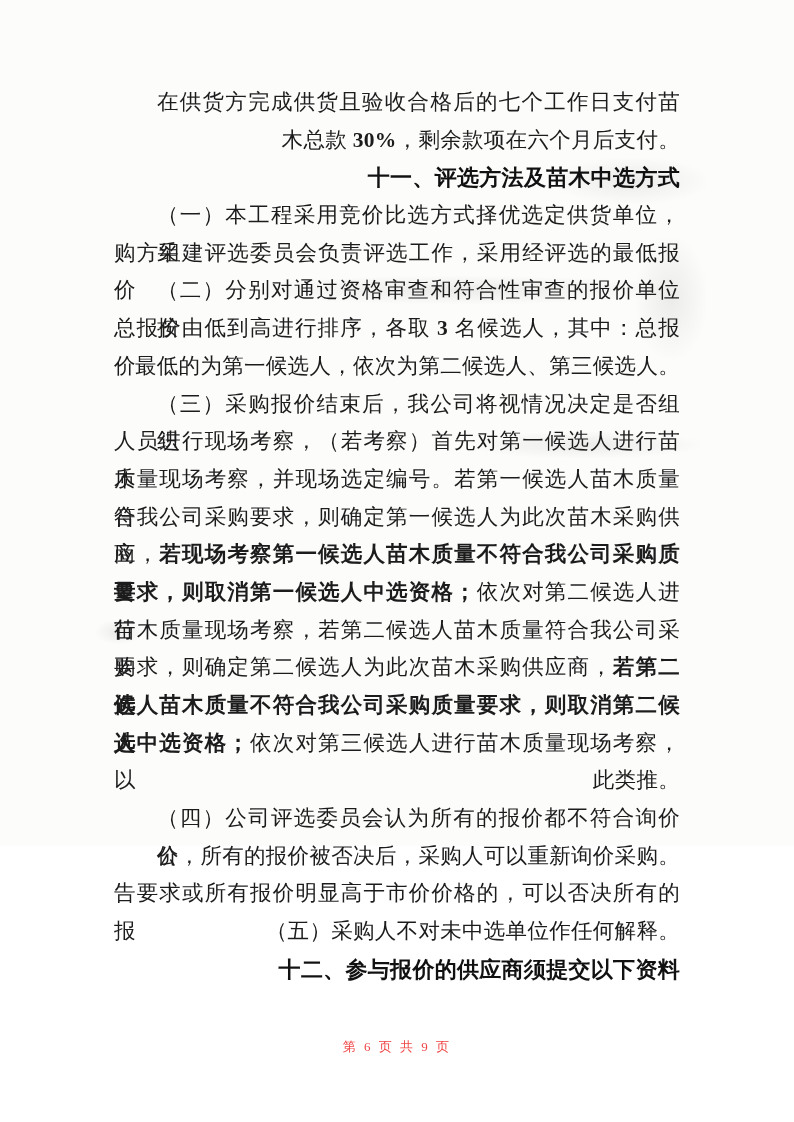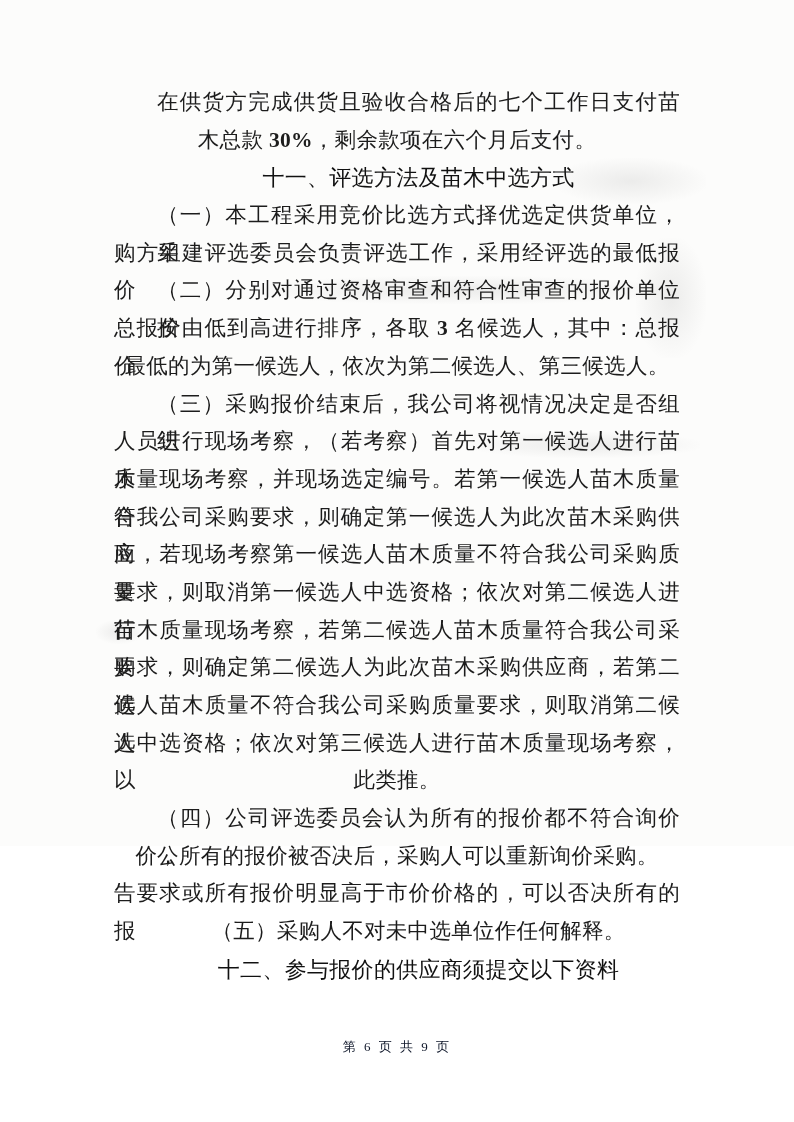--- a/index.html
+++ b/index.html
@@ -36,51 +36,51 @@
     position: absolute;
     left: 114px;
     top: 84px;
     width: 566px;
     color: #1c1c1c;
   }
   .line {
     height: 37.7px;
     line-height: 37.7px;
     font-size: 21.5px;
-    text-align: center;
+    text-align: right;
     white-space: nowrap;
     letter-spacing: 0.3px;
   }
   .line.j {
     white-space: normal;
     text-align: justify;
     text-align-last: justify;
     text-justify: inter-character;
   }
   .line.ind { padding-left: 43px; }
   .line.heading {
     font-family: "Liberation Sans", "DejaVu Sans", sans-serif;
     font-weight: 700;
     font-size: 22px;
     color: #111111;
   }
-  .b { font-weight: 400; }
+  .b { font-weight: 700; }
   .num {
     font-family: "Liberation Serif", "DejaVu Serif", serif;
     font-weight: 700;
   }
   .footer {
     position: absolute;
     left: 0;
     top: 1038px;
     width: 794px;
     text-align: center;
     font-size: 13px;
     letter-spacing: 2.5px;
-    color: #0f172a;
+    color: #ef4444;
     font-family: "Liberation Serif", "DejaVu Serif", serif;
   }
 </style>
 </head>
 <body>
 
 <div class="page">
   <div class="smudge s1"></div>
   <div class="smudge s2"></div>
   <div class="smudge s3"></div>

